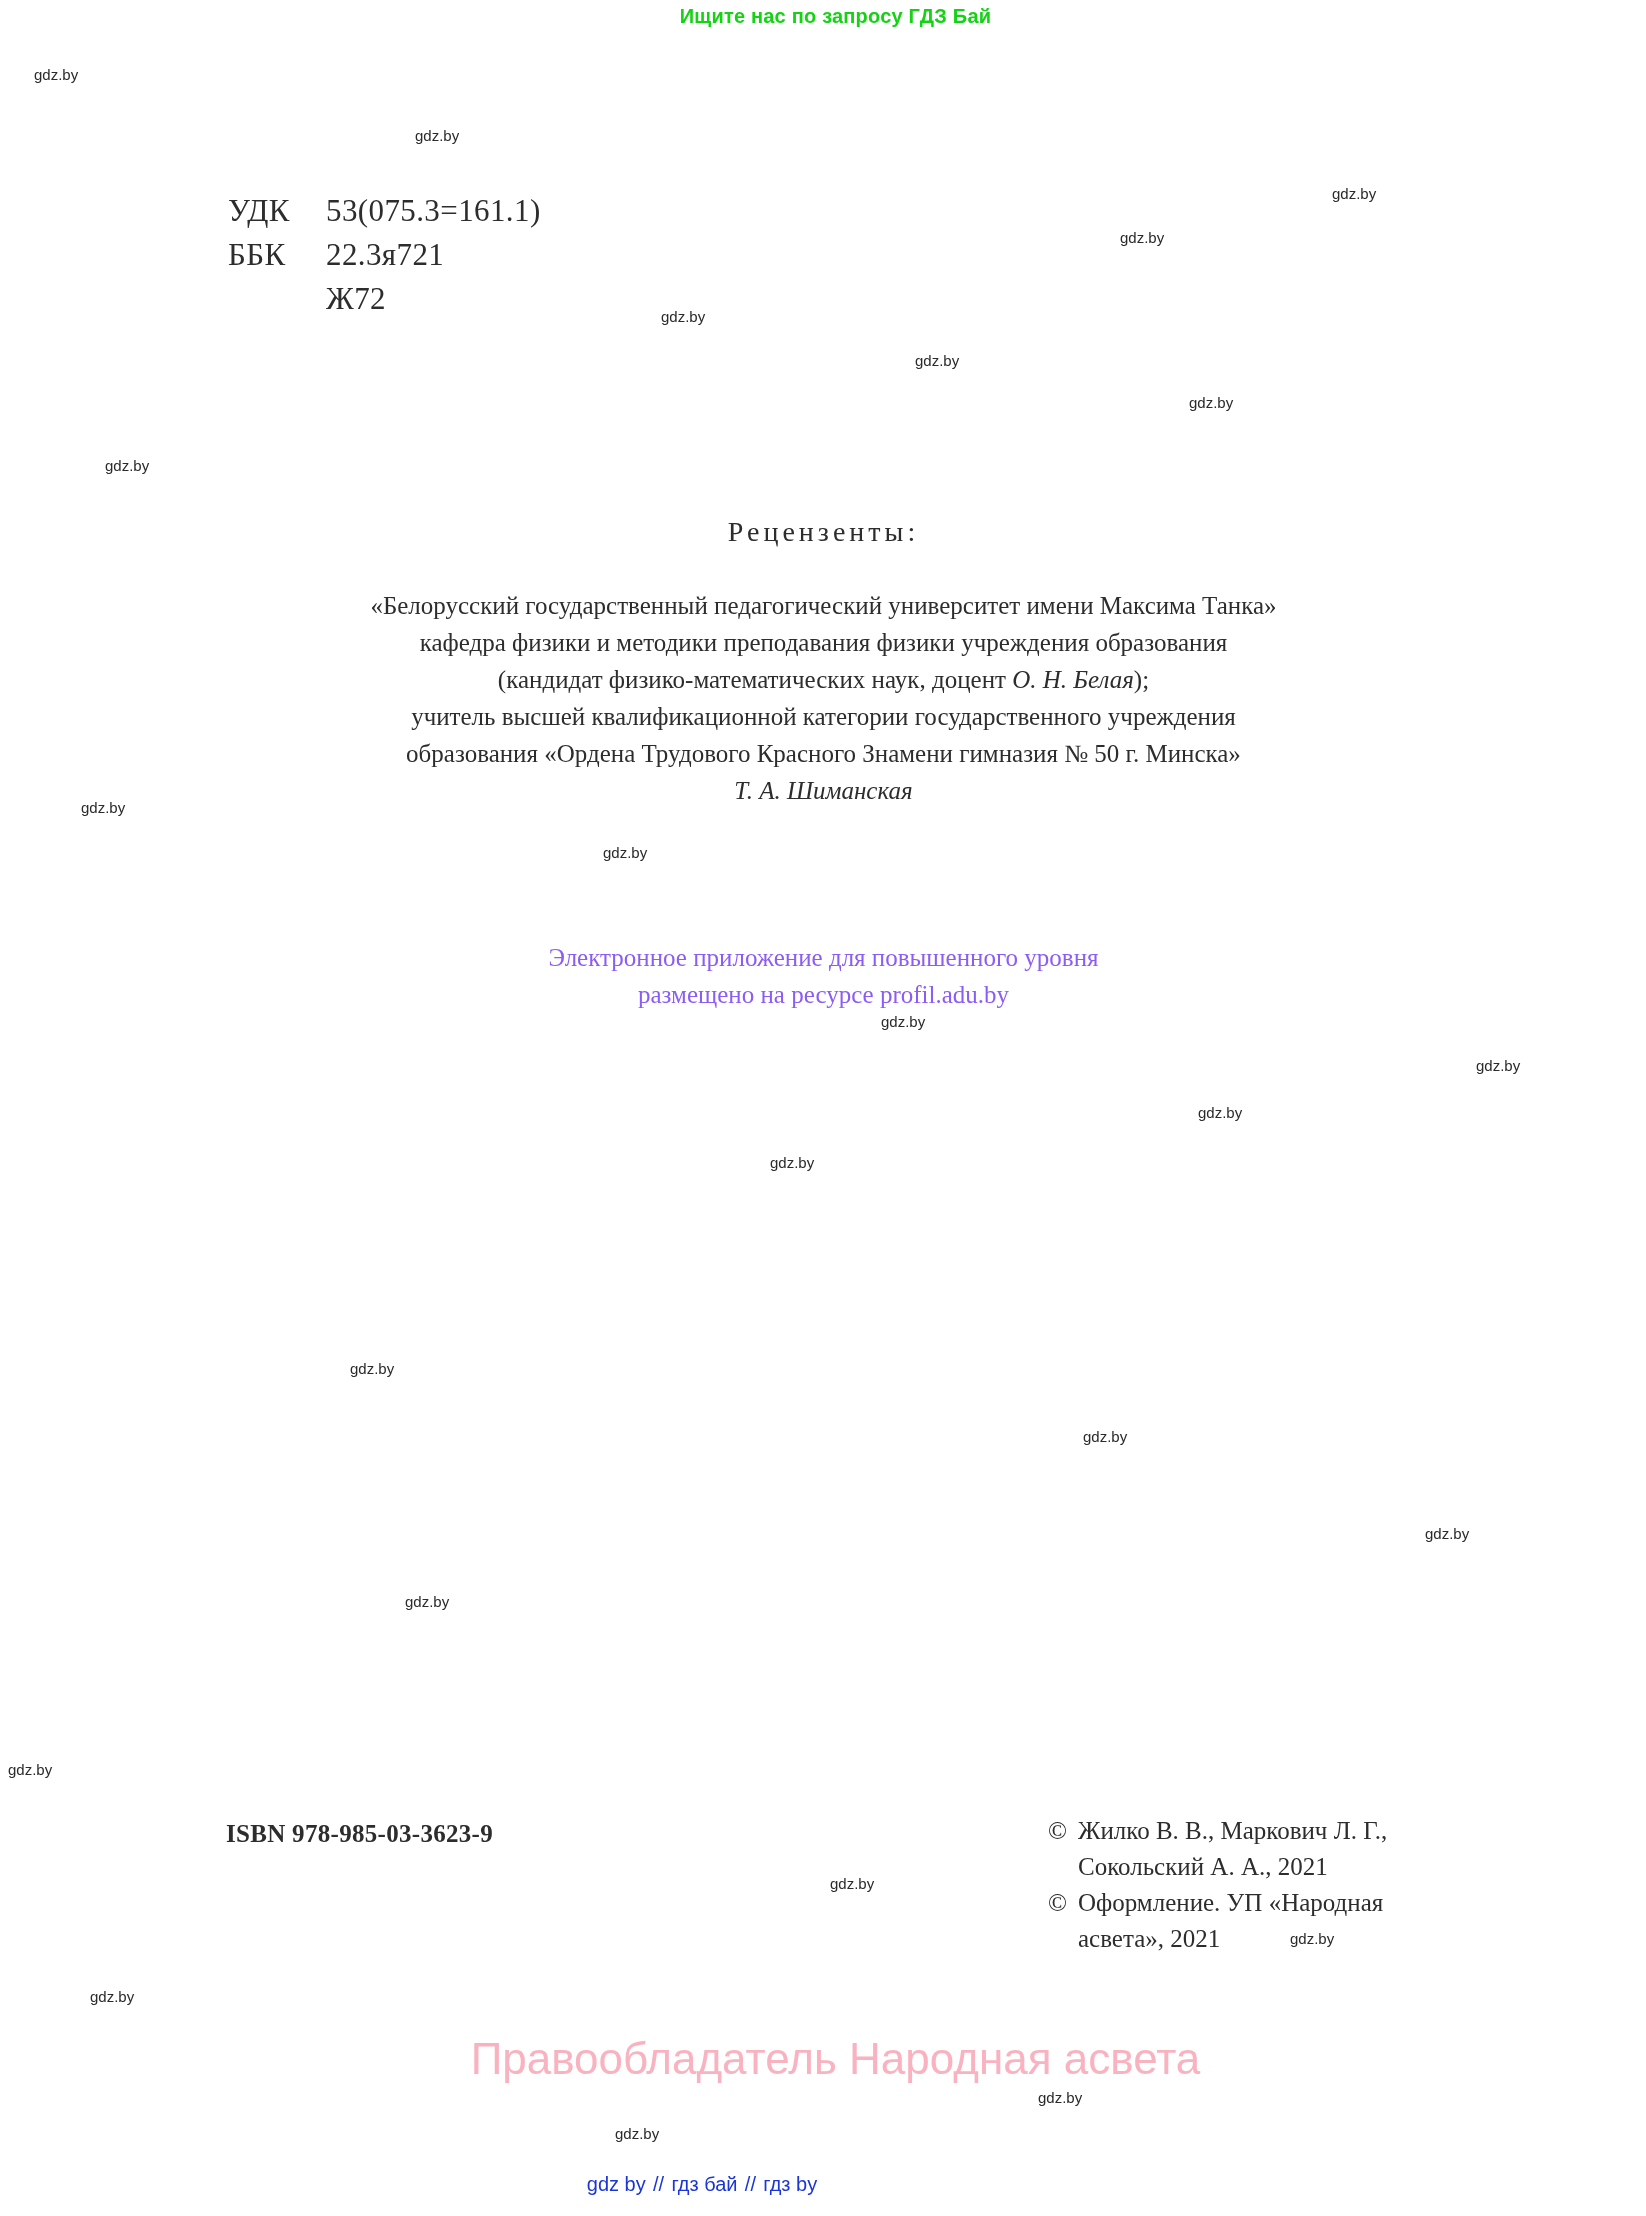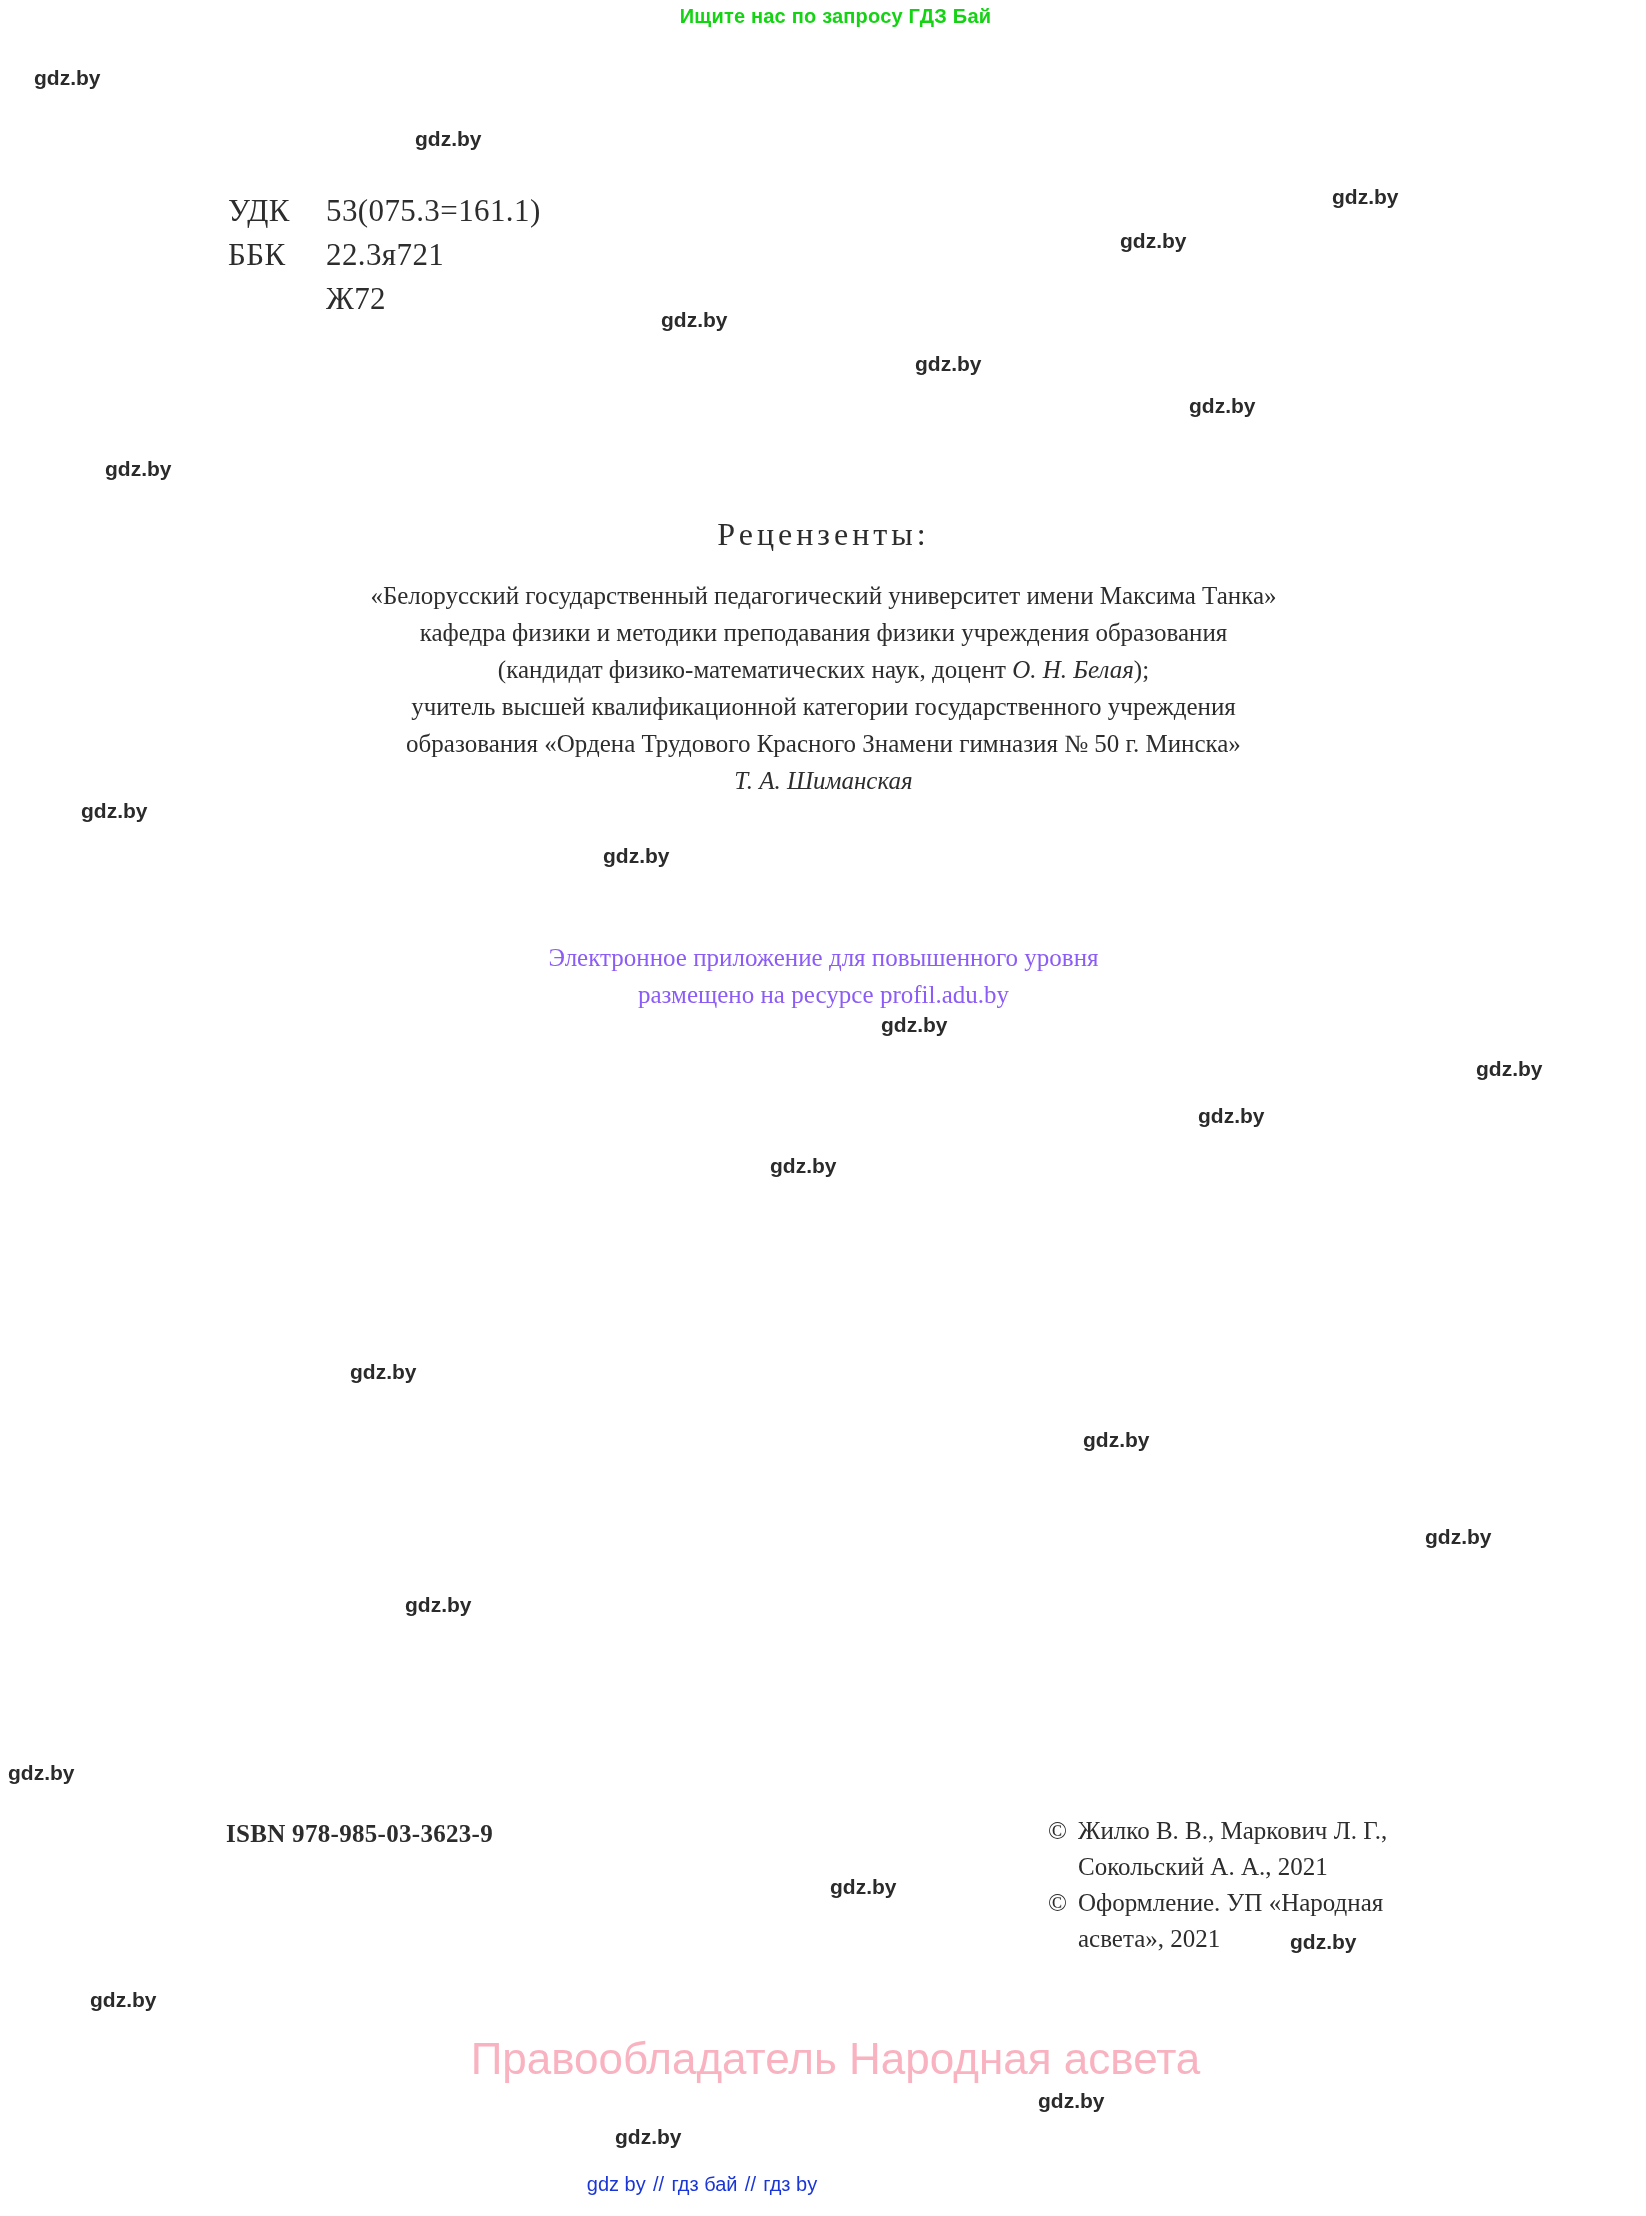--- a/index.html
+++ b/index.html
@@ -34,22 +34,22 @@
     letter-spacing: 0.2px;
     color: #13d313;
     white-space: nowrap;
     padding-left: 12px;
   }
 
   
   .watermark {
     position: absolute;
     font-family: "Liberation Sans", "DejaVu Sans", sans-serif;
-    font-size: 21px;
-    font-weight: 700;
+    font-size: 15px;
+    font-weight: 400;
     color: #2b2b2b;
     white-space: nowrap;
     user-select: none;
   }
 
   
   .codes {
     position: absolute;
     left: 228px;
     top: 189px;
@@ -70,23 +70,23 @@
   
   .reviewers {
     position: absolute;
     left: 0;
     top: 516px;
     width: 1647px;
     text-align: center;
     color: #2d2d2d;
   }
   .reviewers-heading {
-    font-size: 32px;
+    font-size: 28px;
     letter-spacing: 4px;
-    margin-bottom: 24px;
+    margin-bottom: 39px;
     white-space: nowrap;
   }
   .reviewers-line {
     font-size: 25px;
     line-height: 37px;
     white-space: nowrap;
   }
   .reviewers-line em,
   .reviewers-sign {
     font-style: italic;

